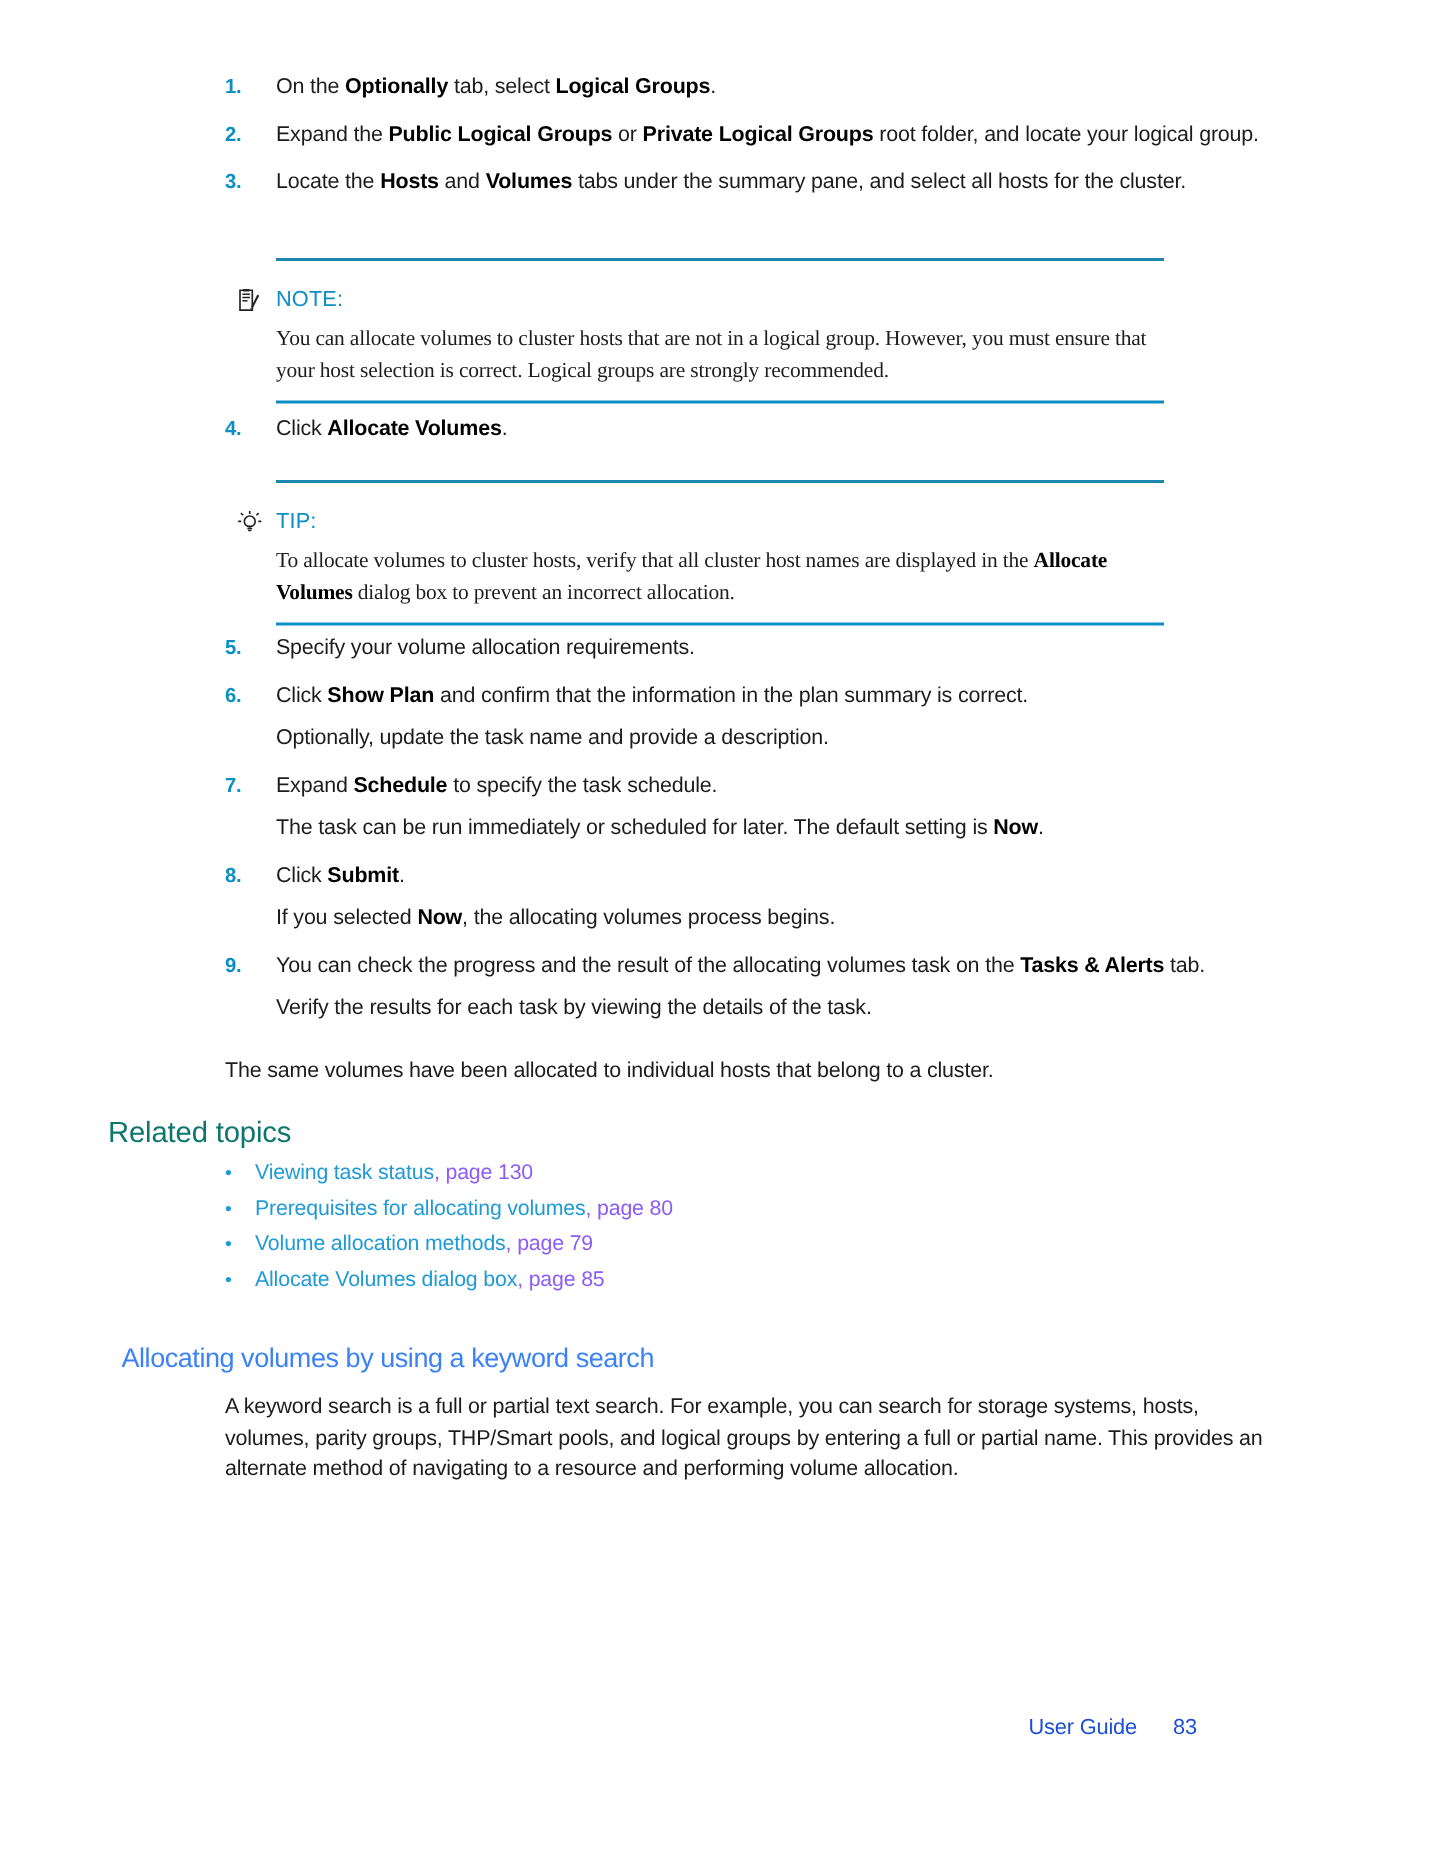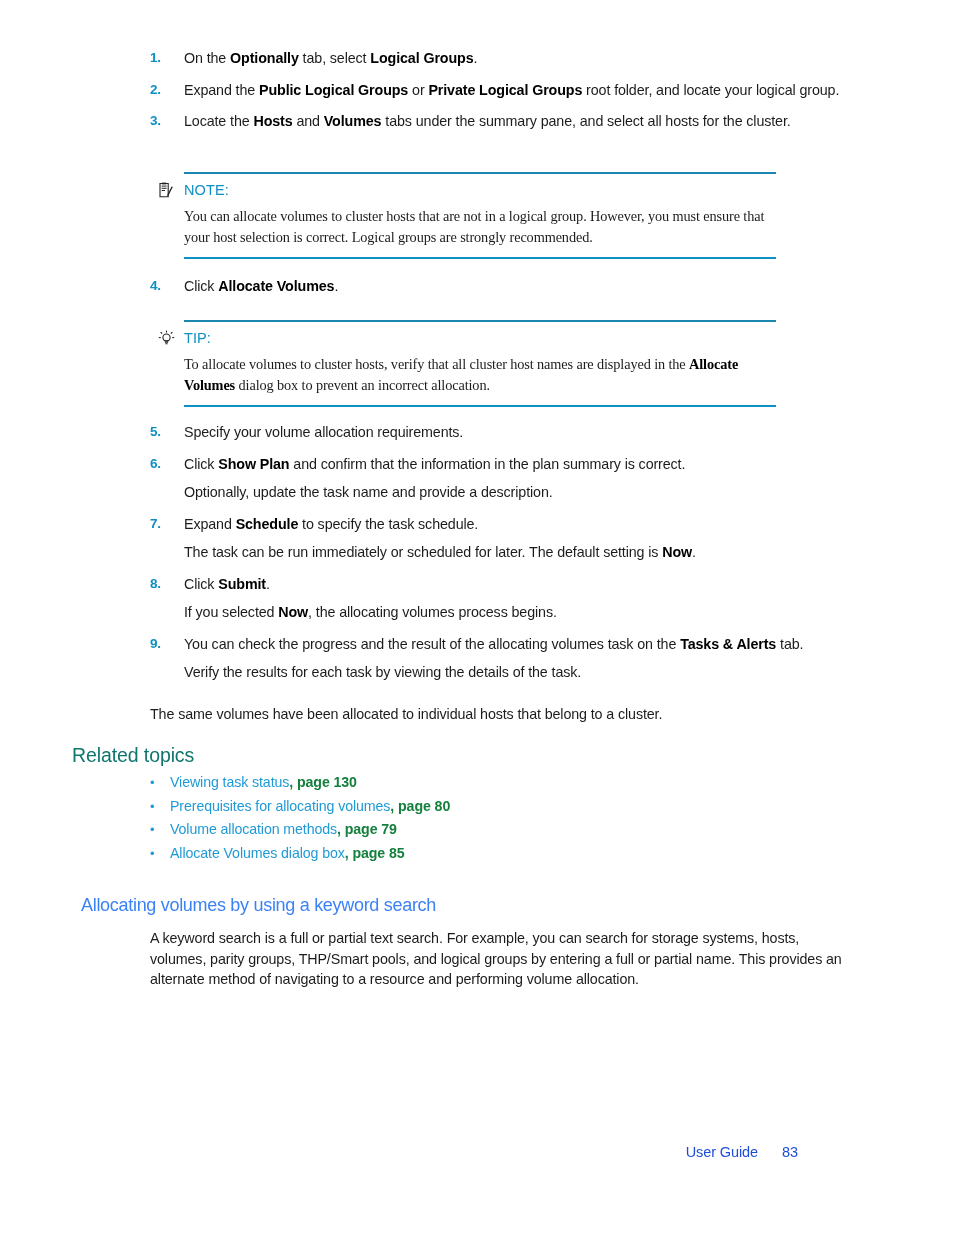--- a/index.html
+++ b/index.html
@@ -78,21 +78,21 @@
     margin-left: 26px;
   }
   .admon .rule-bottom {
     height: 2px;
     background: #0d8fc4;
     margin-left: 26px;
   }
   .admon-head {
     display: flex;
     align-items: center;
-    margin-top: 6px;
+    margin-top: 16px;
     height: 20px;
   }
   .admon-icon {
     flex: 0 0 26px;
     height: 20px;
     display: flex;
     align-items: center;
   }
   .admon-label {
     color: #0d8fc4;
@@ -147,22 +147,21 @@
   .rel-bullet {
     flex: 0 0 20px;
     color: #1f9ad6;
     font-size: 13px;
     line-height: 1;
   }
   .rel-link {
     color: #1f9ad6;
   }
   .rel-page {
-    color: #15803d;
-    font-weight: bold;
+    color: #8b5cf6;
   }
 
   
   .sec-head {
     position: absolute;
     left: 81px;
     top: 890px;
     font-size: 18px;
     color: #3b82f6;
     letter-spacing: -0.3px;

